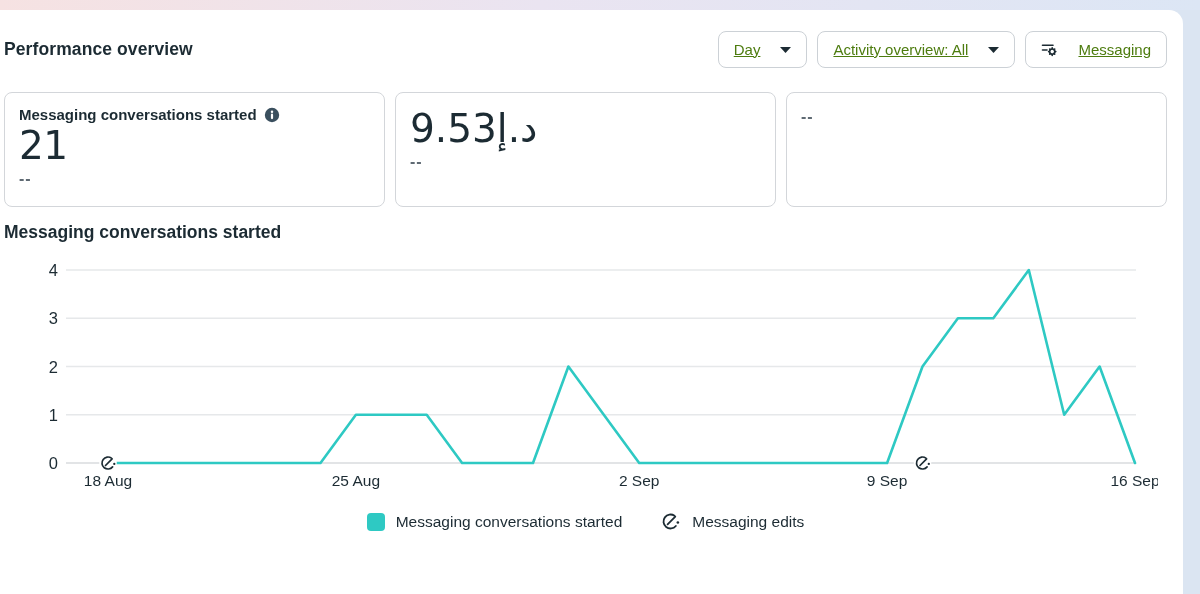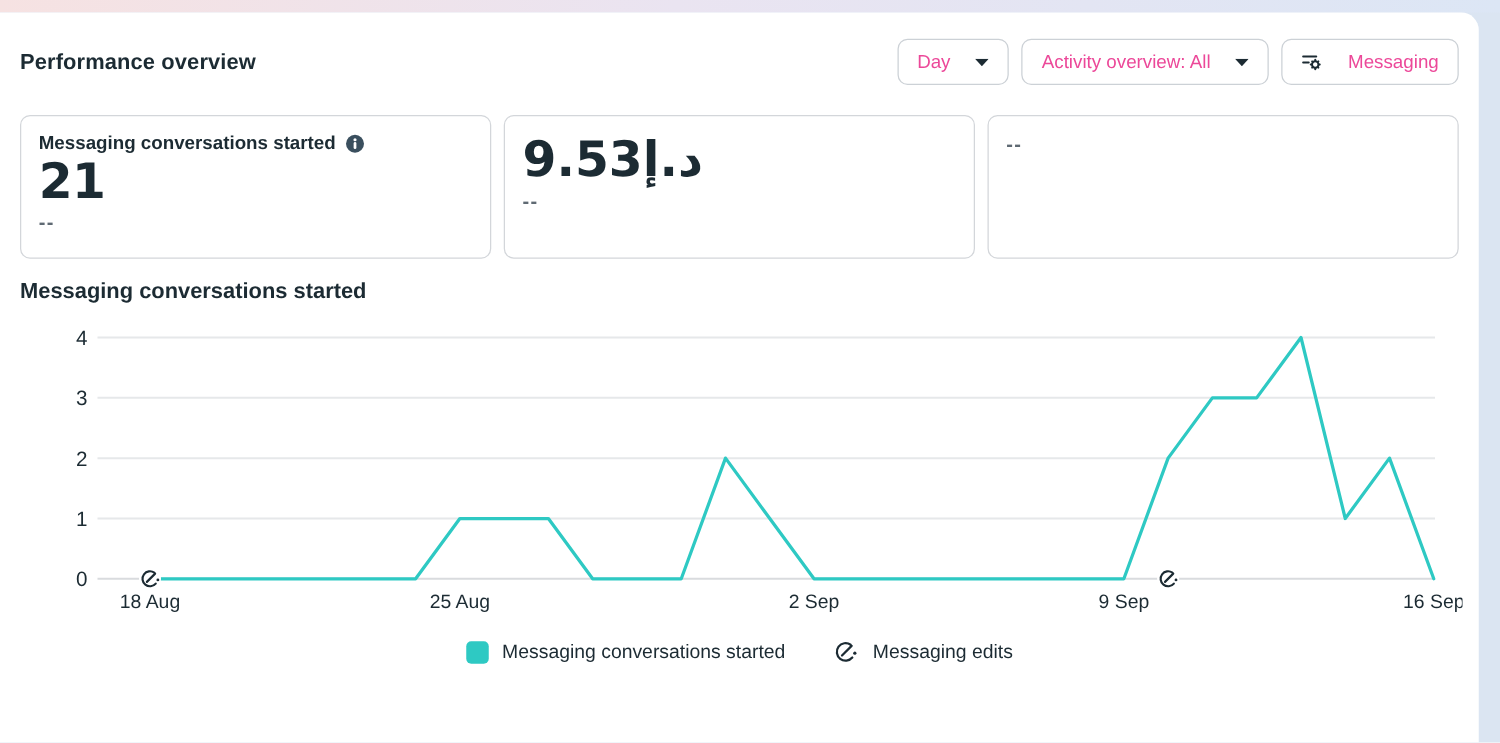--- a/index.html
+++ b/index.html
@@ -10,44 +10,45 @@
     color:#1c2b33;
     position:relative;
   }
   .top-strip{
     position:absolute; top:0; left:0; width:1200px; height:10px;
     background:linear-gradient(to right,#f6e2e2 0%,#eae4f1 45%,#dce6f5 100%);
   }
   .page-card{
     position:absolute; top:10px; left:0; width:1183px; height:584px;
     background:#ffffff; border-top-right-radius:14px;
-    padding:20px 16px 0 16px;
+    padding:20px 16px 0 4px;
   }
   
   .header-row{ display:flex; align-items:center; justify-content:space-between; height:38px; }
   .page-title{ font-size:17.5px; font-weight:700; letter-spacing:.1px; }
   .controls{ display:flex; gap:10px; }
   .btn{
     display:inline-flex; align-items:center; gap:20px;
     height:37px; padding:0 15px;
     background:#fff; border:1px solid #ccd1d6; border-radius:8px;
-    font-size:15px; font-weight:500; color:#ec4899; cursor:pointer;
+    font-size:15px; font-weight:500; color:#4d7c0f; cursor:pointer;
     font-family:inherit;
+    text-decoration:underline;
   }
   .caret{ display:block; margin-top:1px; }
   
   .metrics-row{ display:flex; gap:10px; margin-top:24px; }
   .metric-card{
     flex:1; height:115px; border:1px solid #d3d6da; border-radius:8px;
     padding:13px 14px; background:#fff;
   }
   .metric-title{ display:flex; align-items:center; gap:7px; font-size:15px; font-weight:700; }
   .metric-value{
     font-family:"DejaVu Sans","Liberation Sans",sans-serif;
-    font-size:39px; font-weight:700; line-height:44px; margin-top:1px; letter-spacing:-.5px;
+    font-size:39px; font-weight:400; line-height:44px; margin-top:1px; letter-spacing:-.5px;
     unicode-bidi:normal;
   }
   .metric-secondary{ font-size:16px; color:#5f6a73; letter-spacing:1px; line-height:16px; margin-top:3px; font-weight:700;}
   
   .chart-heading{ margin-top:15px; font-size:17.5px; font-weight:700; }
   .chart-wrap{ position:relative; margin-top:11px; height:245px; }
   .chart-wrap svg{ display:block; }
   .legend-row{ display:flex; justify-content:center; align-items:center; gap:38px; margin-top:12px; }
   .legend-item{ display:flex; align-items:center; gap:11px; font-size:15.5px; }
   .legend-swatch{ width:18px; height:18px; border-radius:4px; background:#2ec9c3; }

